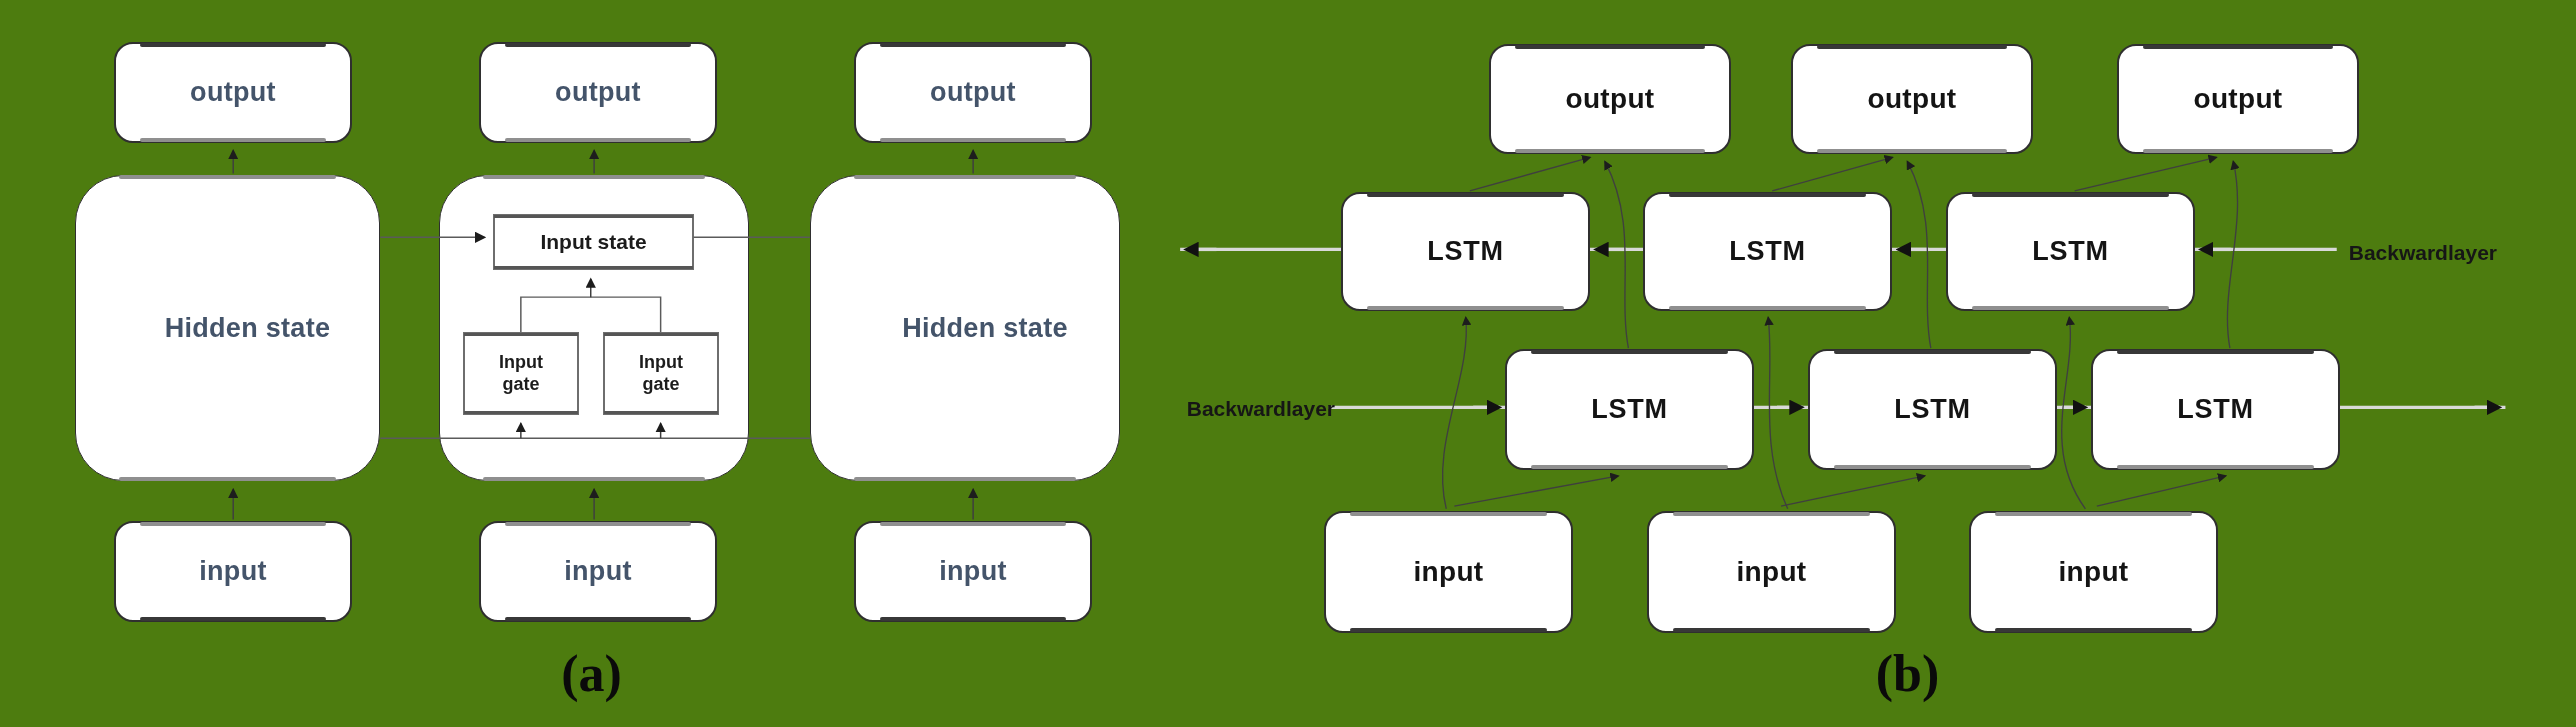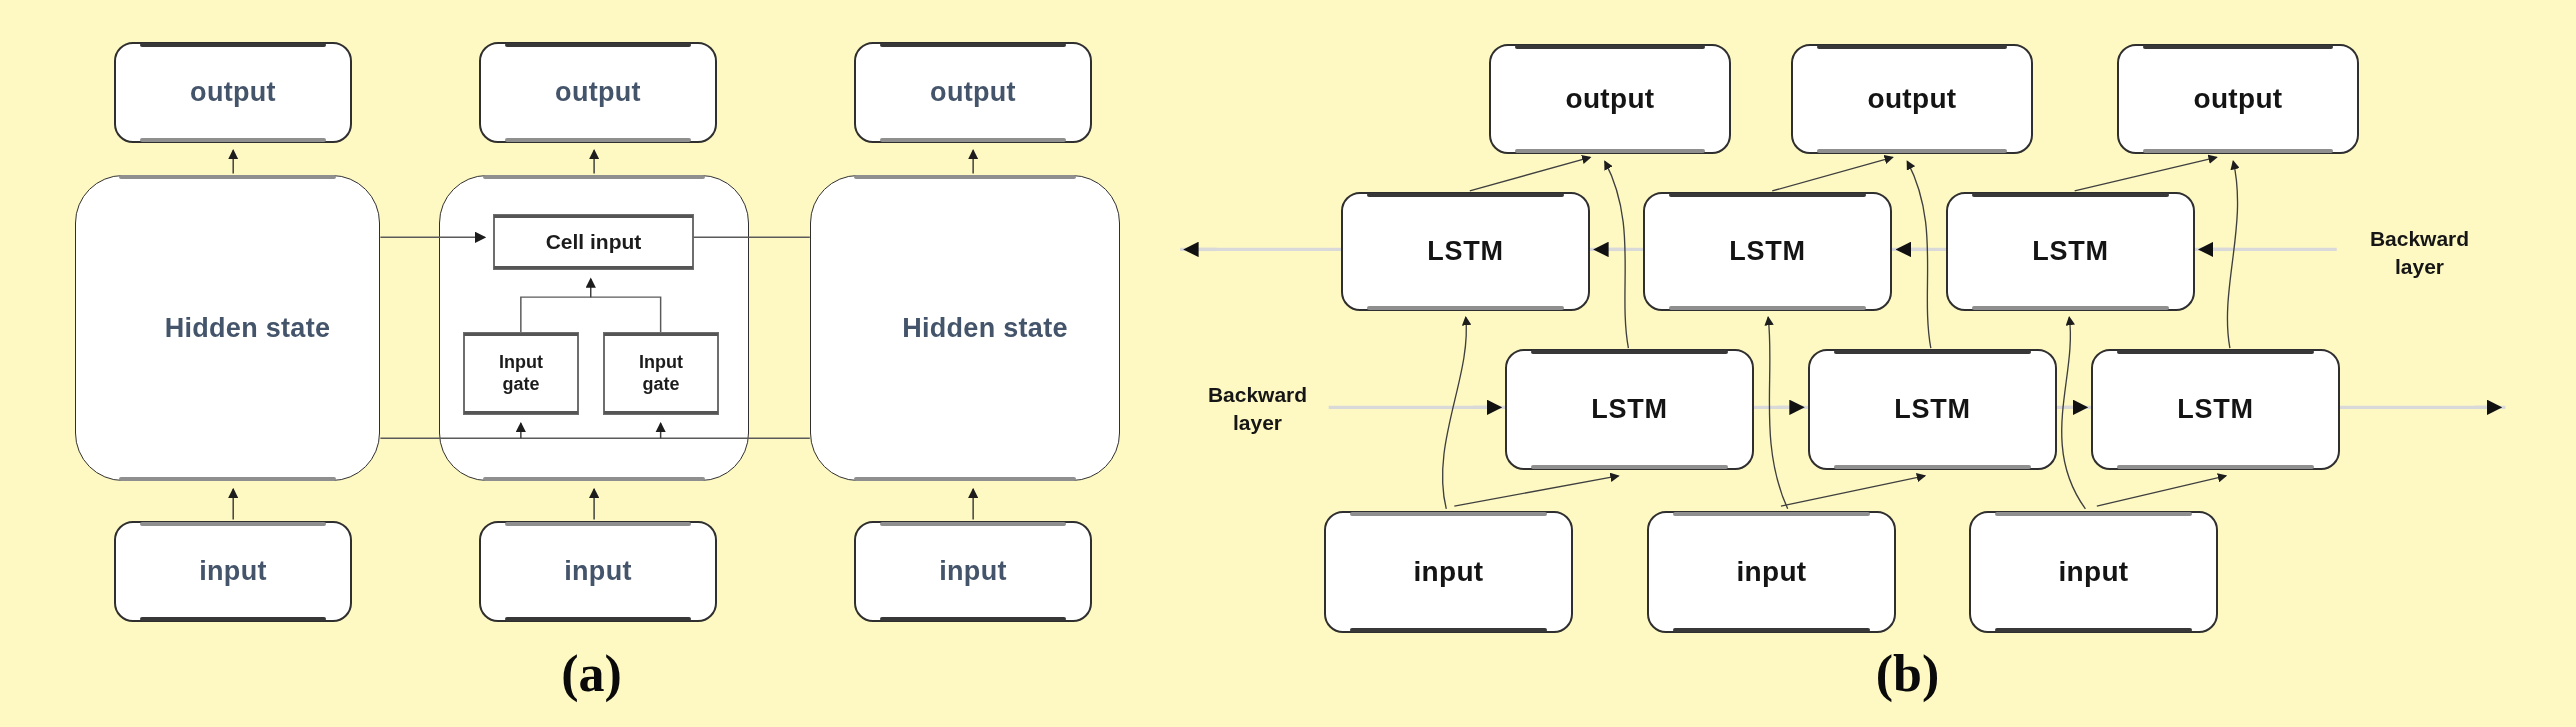--- a/index.html
+++ b/index.html
@@ -1,19 +1,19 @@
 <!DOCTYPE html>
 <html style="font-size:10.8px"><head>
 <meta charset="utf-8">
 <style>
   html,body{margin:0;padding:0;background:#ffffff;}
   .stage{
     position:relative;
     width:2576px;height:728px;
-    background:#fef9c3;
+    background:#4d7c0f;
     font-family:"Liberation Sans", sans-serif;
     overflow:hidden;
   }
   svg.layer{position:absolute;left:0;top:0;width:2576px;height:728px;}
   #rails{z-index:1;}
   #connectors{z-index:3;pointer-events:none;}
   .box{
     position:absolute;
     background:#ffffff;
     border:2px solid #2f2f2f;
@@ -34,21 +34,21 @@
   .r70{border-radius:48px;border-width:1.3px;padding-left:40px;}
   .r70::before,.r70::after{left:43px;right:43px;}
   .sharp{border-radius:0;border:2px solid #6e6e6e;}
   .sharp::before,.sharp::after{left:-0.7px;right:-0.7px;height:3.4px;border-radius:0;background:#555555;}
   .lbl-a{font-size:27px;font-weight:bold;color:#44546a;letter-spacing:0.3px;}
   .lbl-cell{font-size:21px;font-weight:bold;color:#1c1c1c;}
   .lbl-gate{font-size:18px;font-weight:bold;color:#1c1c1c;line-height:1.2;text-align:center;}
   .lbl-b{font-size:28px;font-weight:bold;color:#141414;letter-spacing:0.3px;}
   .lbl-lstm{font-size:27px;font-weight:bold;color:#141414;letter-spacing:0.7px;}
   .layer-label{
-    position:absolute;z-index:2;display:flex;flex-direction:column;align-items:center;justify-content:center;
+    position:absolute;z-index:2;display:flex;align-items:center;justify-content:flex-end;
     font-size:21px;font-weight:bold;color:#161616;line-height:1.3;text-align:center;
   }
   .caption{
     position:absolute;z-index:2;
     font-family:"Liberation Serif", serif;
     font-size:52px;font-weight:bold;color:#0a0a0a;
     display:flex;align-items:center;justify-content:center;
   }
 </style>
 </head>
@@ -75,21 +75,21 @@
 
   <div class="box r70 tgray bgray" style="left:75px;top:175px;width:305px;height:306px;">
     <span class="lbl-a">Hidden state</span>
   </div>
   <div class="box r70 tgray bgray" style="left:439px;top:175px;width:310px;height:306px;"></div>
   <div class="box r70 tgray bgray" style="left:810px;top:175px;width:310px;height:306px;">
     <span class="lbl-a">Hidden state</span>
   </div>
 
   <div class="box sharp" style="left:493px;top:214px;width:201px;height:56px;z-index:2;">
-    <span class="lbl-cell">Cell input</span>
+    <span class="lbl-cell">Input state</span>
   </div>
   <div class="box sharp" style="left:463px;top:332px;width:116px;height:83px;">
     <span class="lbl-gate">Input</span>
     <span class="lbl-gate">gate</span>
   </div>
   <div class="box sharp" style="left:603px;top:332px;width:116px;height:83px;">
     <span class="lbl-gate">Input</span>
     <span class="lbl-gate">gate</span>
   </div>
 

